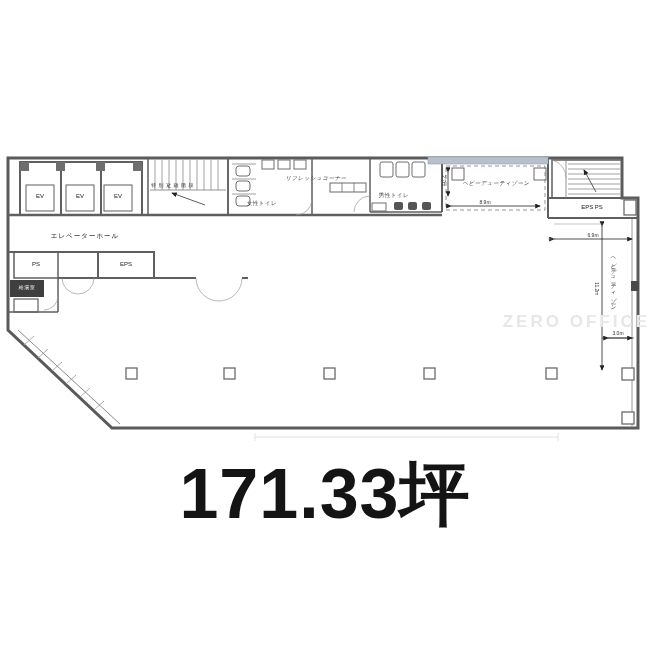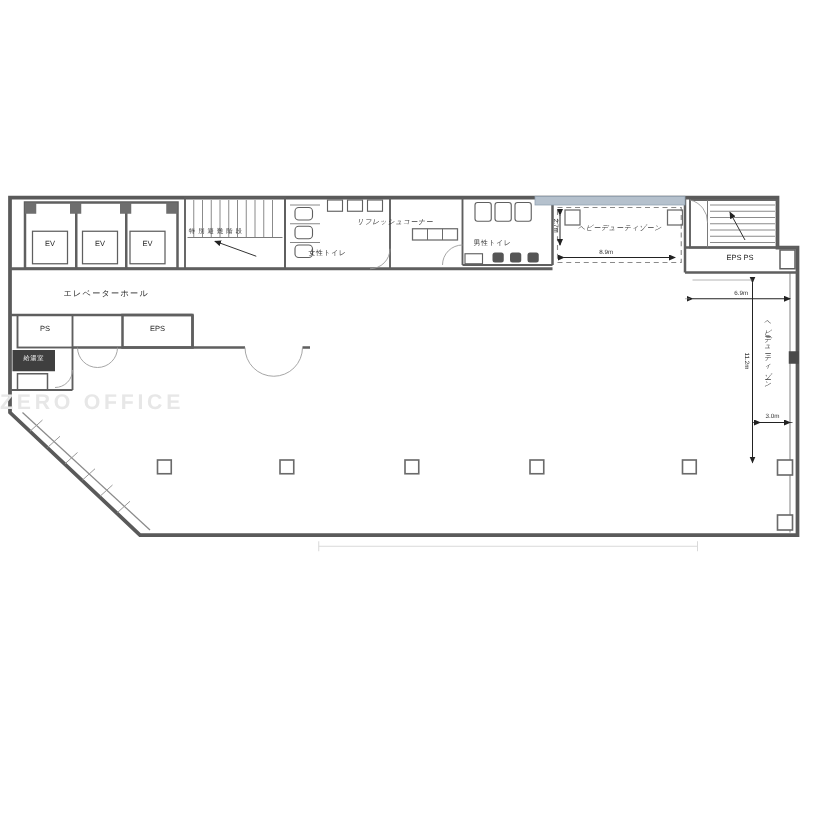--- a/index.html
+++ b/index.html
@@ -10,21 +10,21 @@
   .lbl { position:absolute; color:#3a3a3a; white-space:nowrap; line-height:1;
     font-family:"Liberation Sans", sans-serif; }
   .lbl.c { text-align:center; }
   .tiny { font-size:5.5px; letter-spacing:0.5px; }
   .dim  { font-size:5px; color:#333; }
   .room { font-size:6px; color:#222; }
   .slant { font-style:italic; }
   .vert { writing-mode:vertical-rl; }
   .evac { font-size:5px; letter-spacing:2.5px; color:#333; }
   .pantry { font-size:5px; color:#fff; letter-spacing:0.5px; }
-  .watermark { position:absolute; left:0; right:0; top:312px; text-align:left;
+  .watermark { position:absolute; left:0; right:0; top:312px; text-align:right;
     font-size:17px; letter-spacing:3px; color:#e7e7e7; font-weight:700; }
   .area-title { position:absolute; left:0; right:0; top:448px; text-align:center;
     font-size:70px; font-weight:700; color:#141414; letter-spacing:1px; }
 </style>
 </head>
 <body>
 
 <div class="stage">
 
   <svg width="650" height="650" viewBox="0 0 650 650">
@@ -166,14 +166,15 @@
   <div class="lbl pantry c" style="left:12px;top:285px;width:30px;">給湯室</div>
   <div class="lbl tiny slant vert" style="left:610px;top:252px;height:96px;">ヘビーデューティゾーン</div>
 
   <div class="lbl dim c" style="left:470px;top:200px;width:30px;">8.9m</div>
   <div class="lbl dim vert" style="left:441px;top:175px;">2.7m</div>
   <div class="lbl dim c" style="left:578px;top:233px;width:30px;">6.9m</div>
   <div class="lbl dim vert" style="left:594px;top:282px;">11.2m</div>
   <div class="lbl dim c" style="left:604px;top:331px;width:28px;">3.0m</div>
 
   <div class="watermark">ZERO OFFICE</div>
+  <div class="area-title">171.33坪</div>
 
 </div>
 
 </body></html>

